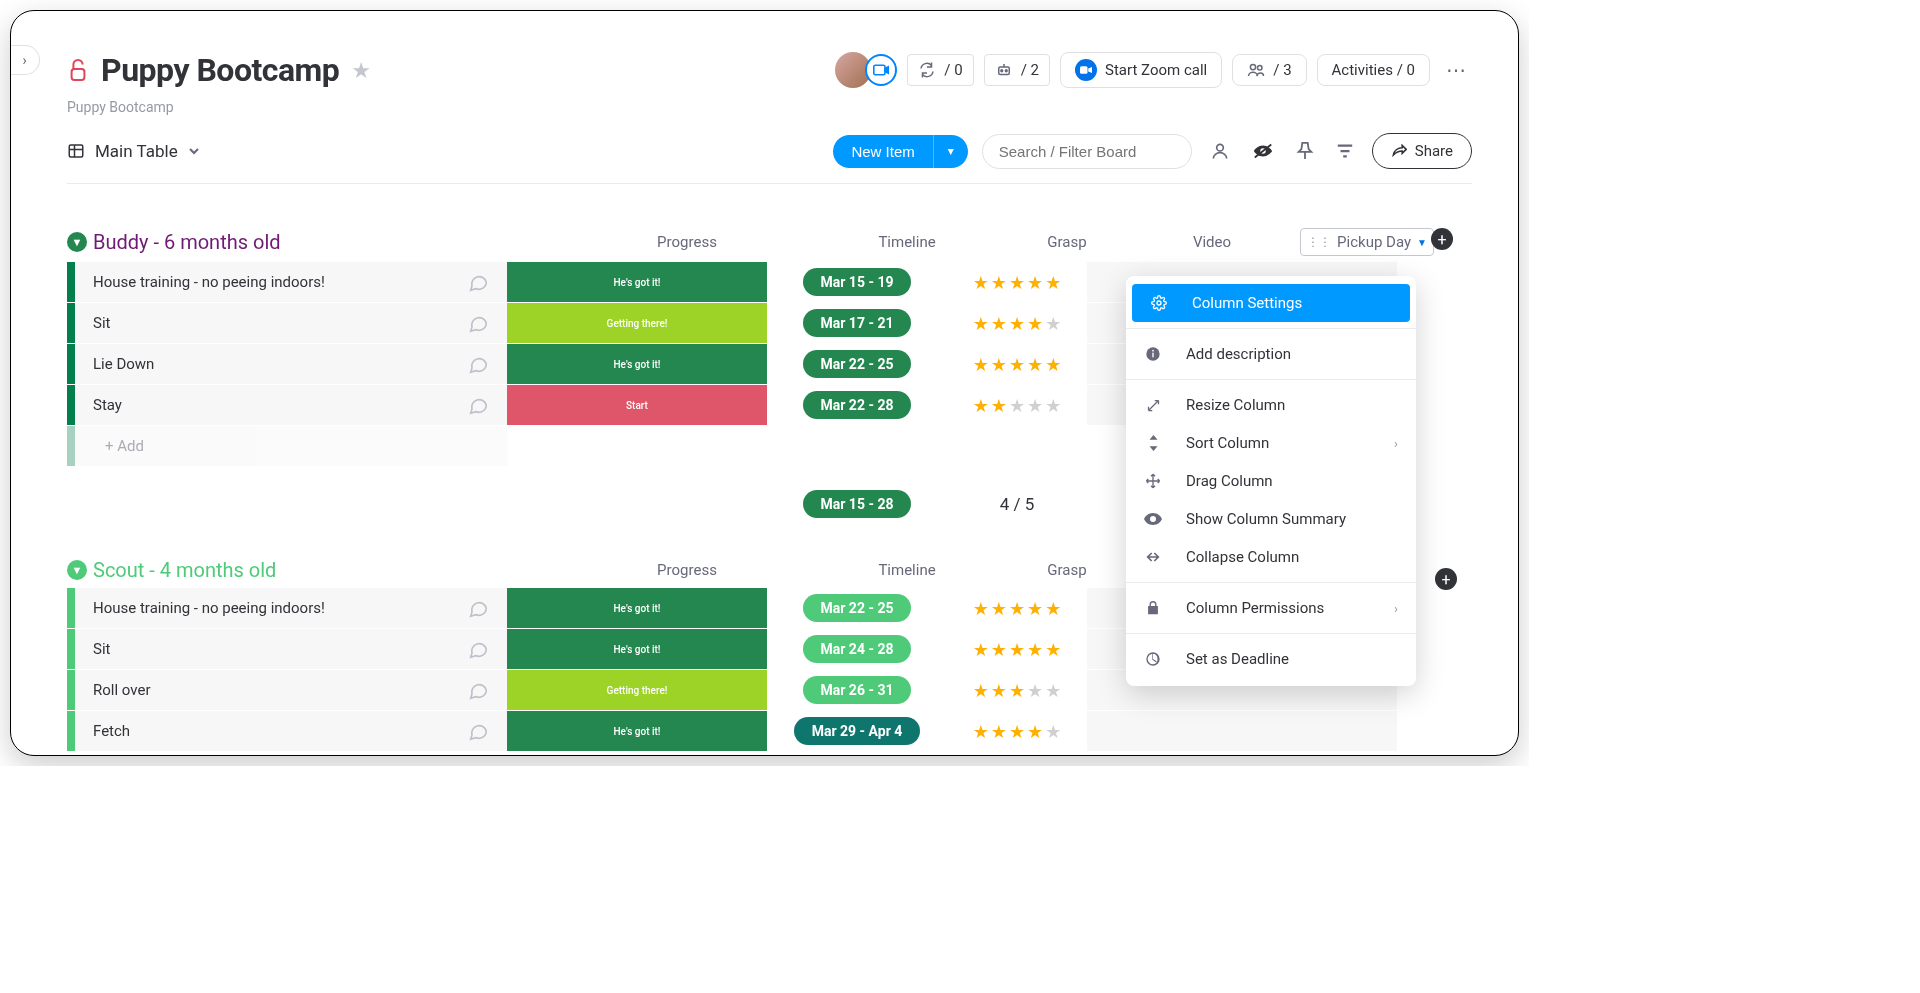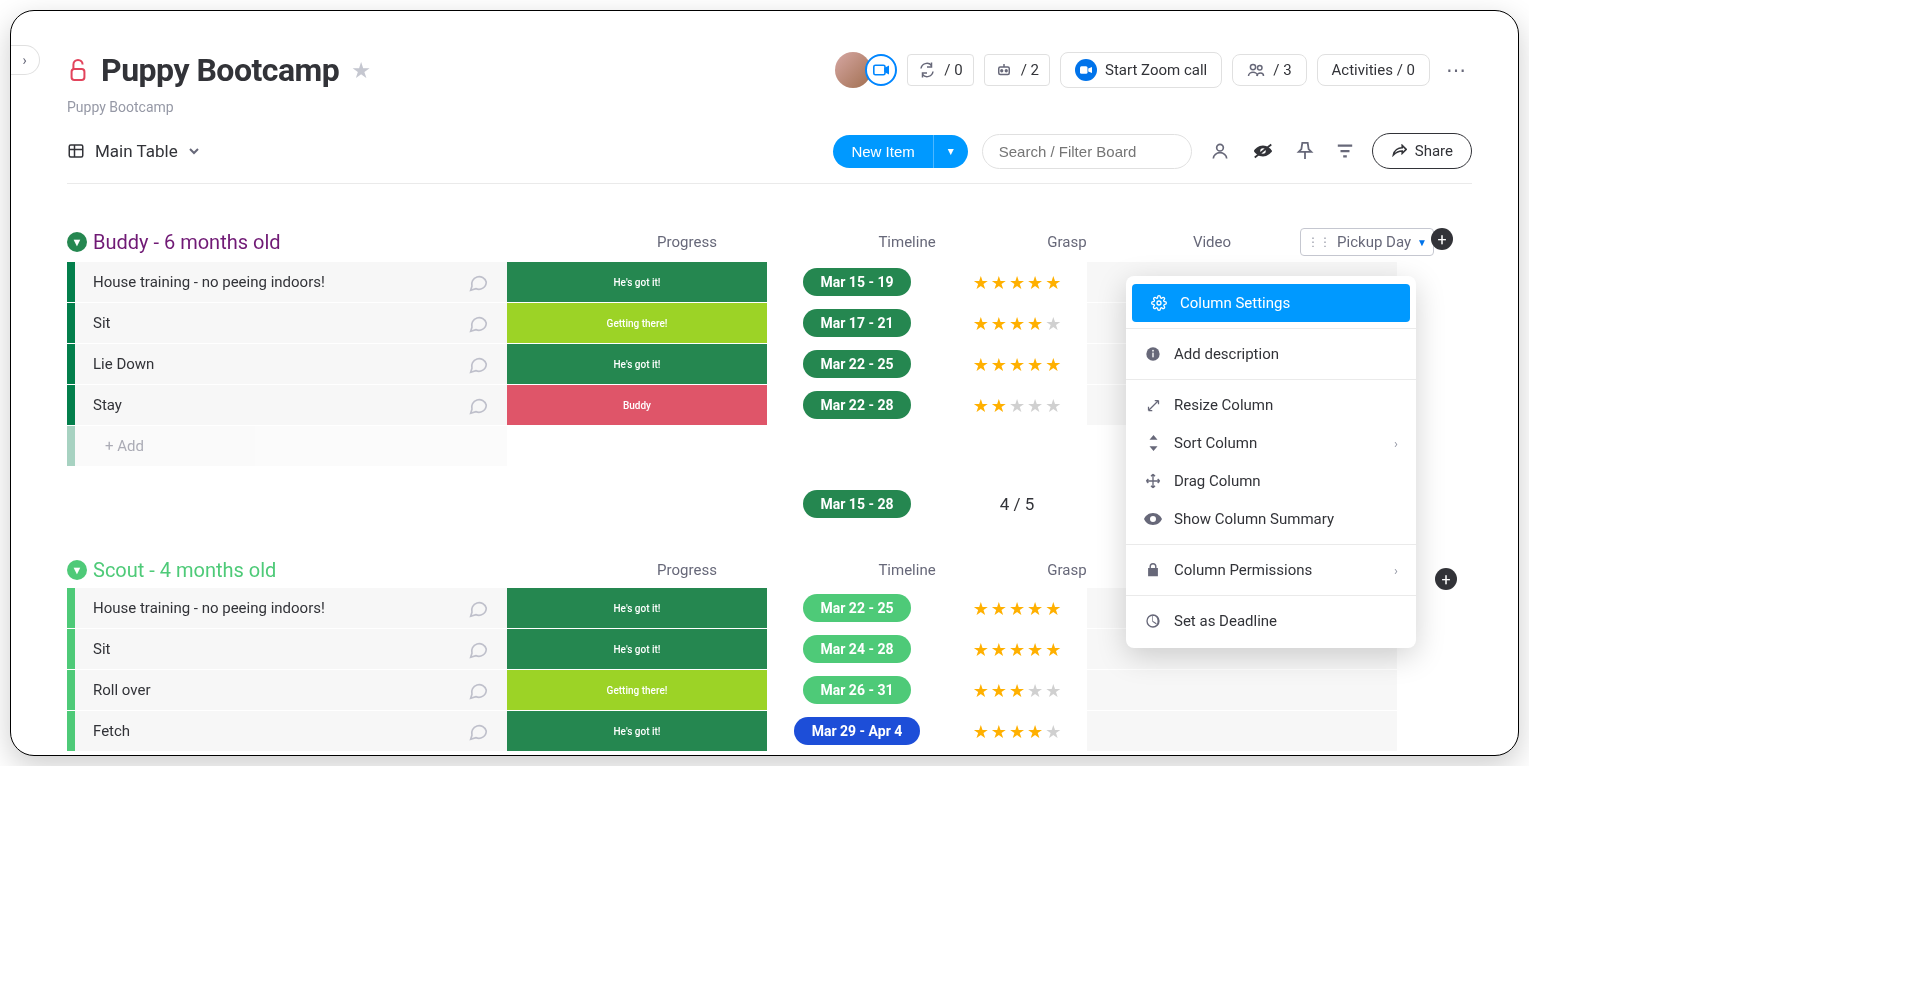--- a/index.html
+++ b/index.html
@@ -175,21 +175,21 @@
   top:265px;
   left:1115px;
   width:290px;
   background:#fff;
   border-radius:8px;
   box-shadow:0 8px 30px rgba(0,0,0,0.18);
   padding:8px 0;
   z-index:100;
 }
 .menu-item{
-  display:flex;align-items:center;gap:12px;padding:10px 18px;font-size:15px;
+  display:flex;align-items:center;gap:24px;padding:10px 18px;font-size:15px;
   color:#323338;cursor:pointer;
 }
 .menu-item .micon{width:18px;color:#676879;display:flex;justify-content:center;}
 .menu-item.highlight{background:#0099ff;color:#fff;border-radius:4px;margin:0 6px;}
 .menu-item.highlight .micon{color:#fff;}
 .menu-item .chev-r{margin-left:auto;color:#9699a6;font-size:13px;}
 .menu-sep{height:1px;background:#eaeaea;margin:6px 0;}
 svg { display:block; }
 </style>
 </head>
@@ -412,21 +412,21 @@
     <div class="row">
       <div class="row-color-bar" style="background:#037f4c"></div>
       <div class="row-item-cell">
         <span>Stay</span>
         <span class="bubble-icon">
                   <svg width="22" height="22" viewBox="0 0 24 24" fill="none" stroke="currentColor" stroke-width="1.8">
                     <path d="M21 12a8 8 0 01-11.4 7.2L4 21l1.4-4.4A8 8 0 1121 12z"></path>
                   </svg>
                 </span>
       </div>
-      <div class="row-progress pg-stuck">Buddy</div>
+      <div class="row-progress pg-stuck">Start</div>
       <div class="row-timeline">
         <span class="timeline-chip" style="background:#258750">Mar 22 - 28</span>
       </div>
       <div class="row-grasp">
                 <span class="star">★</span>
                 <span class="star">★</span>
                 <span class="star off">★</span>
                 <span class="star off">★</span>
                 <span class="star off">★</span>
               </div>
@@ -539,21 +539,21 @@
       <div class="row-item-cell">
         <span>Fetch</span>
         <span class="bubble-icon">
                   <svg width="22" height="22" viewBox="0 0 24 24" fill="none" stroke="currentColor" stroke-width="1.8">
                     <path d="M21 12a8 8 0 01-11.4 7.2L4 21l1.4-4.4A8 8 0 1121 12z"></path>
                   </svg>
                 </span>
       </div>
       <div class="row-progress pg-gotit">He's got it!</div>
       <div class="row-timeline">
-        <span class="timeline-chip" style="background:#1d4ed8">Mar 29 - Apr 4</span>
+        <span class="timeline-chip" style="background:#0f766e">Mar 29 - Apr 4</span>
       </div>
       <div class="row-grasp">
                 <span class="star">★</span>
                 <span class="star">★</span>
                 <span class="star">★</span>
                 <span class="star">★</span>
                 <span class="star off">★</span>
               </div>
       <div class="row-extra"></div>
     </div>
@@ -621,20 +621,29 @@
     <div class="menu-item ">
       <span class="micon">
           <svg width="18" height="14" viewBox="0 0 24 16" fill="currentColor">
             <path d="M12 0C6 0 1.7 4 0 8c1.7 4 6 8 12 8s10.3-4 12-8c-1.7-4-6-8-12-8zm0 12a4 4 0 110-8 4 4 0 010 8z"></path>
           </svg>
         </span>
       <span>Show Column Summary</span>
 
     </div>
 
+    <div class="menu-item ">
+      <span class="micon">
+          <svg width="16" height="14" viewBox="0 0 24 18" fill="none" stroke="currentColor" stroke-width="2.5">
+            <path d="M3 9h18M10 3L4 9l6 6M14 3l6 6-6 6"></path>
+          </svg>
+        </span>
+      <span>Collapse Column</span>
+
+    </div>
   <div class="menu-sep"></div>
     <div class="menu-item ">
       <span class="micon">
           <svg width="14" height="16" viewBox="0 0 20 22" fill="currentColor">
             <path d="M15 8V6a5 5 0 00-10 0v2H3v12h14V8h-2zM7 6a3 3 0 016 0v2H7V6z"></path>
           </svg>
         </span>
       <span>Column Permissions</span>
       <span class="chev-r">›</span>
     </div>

